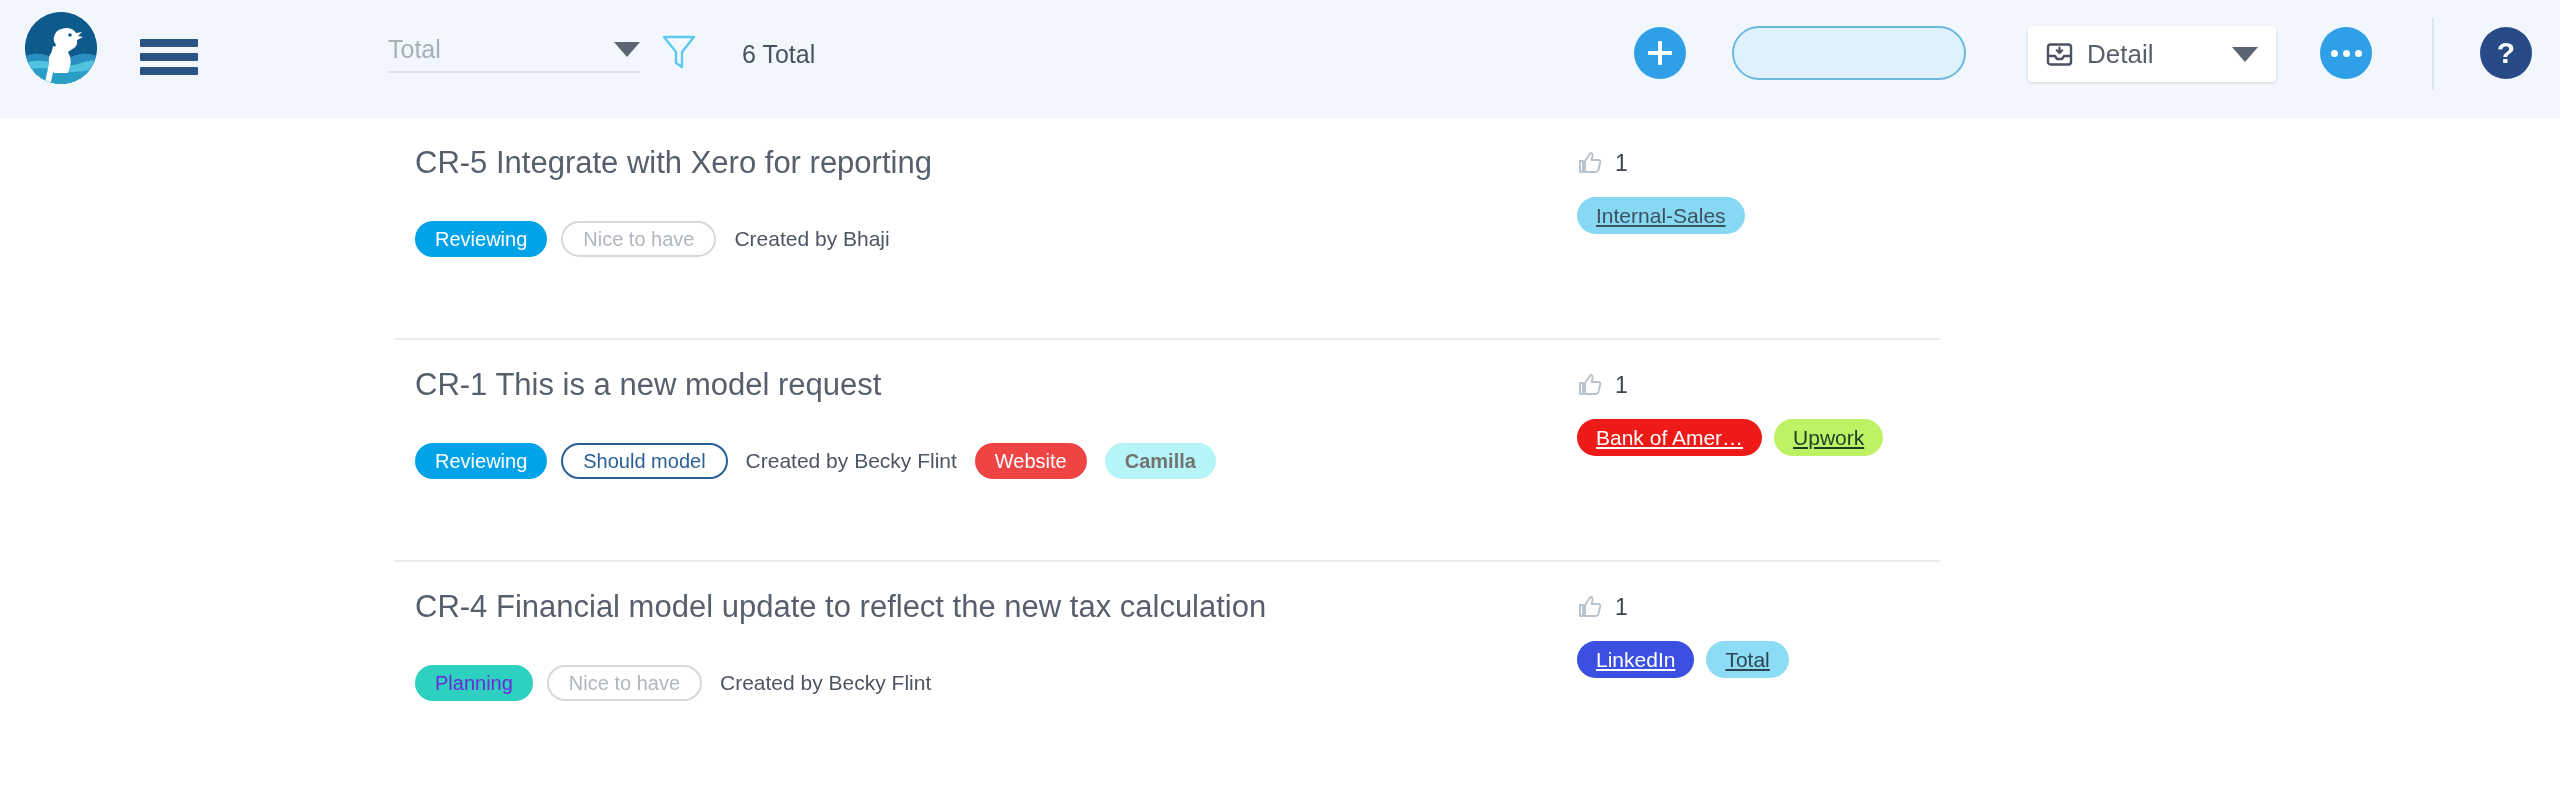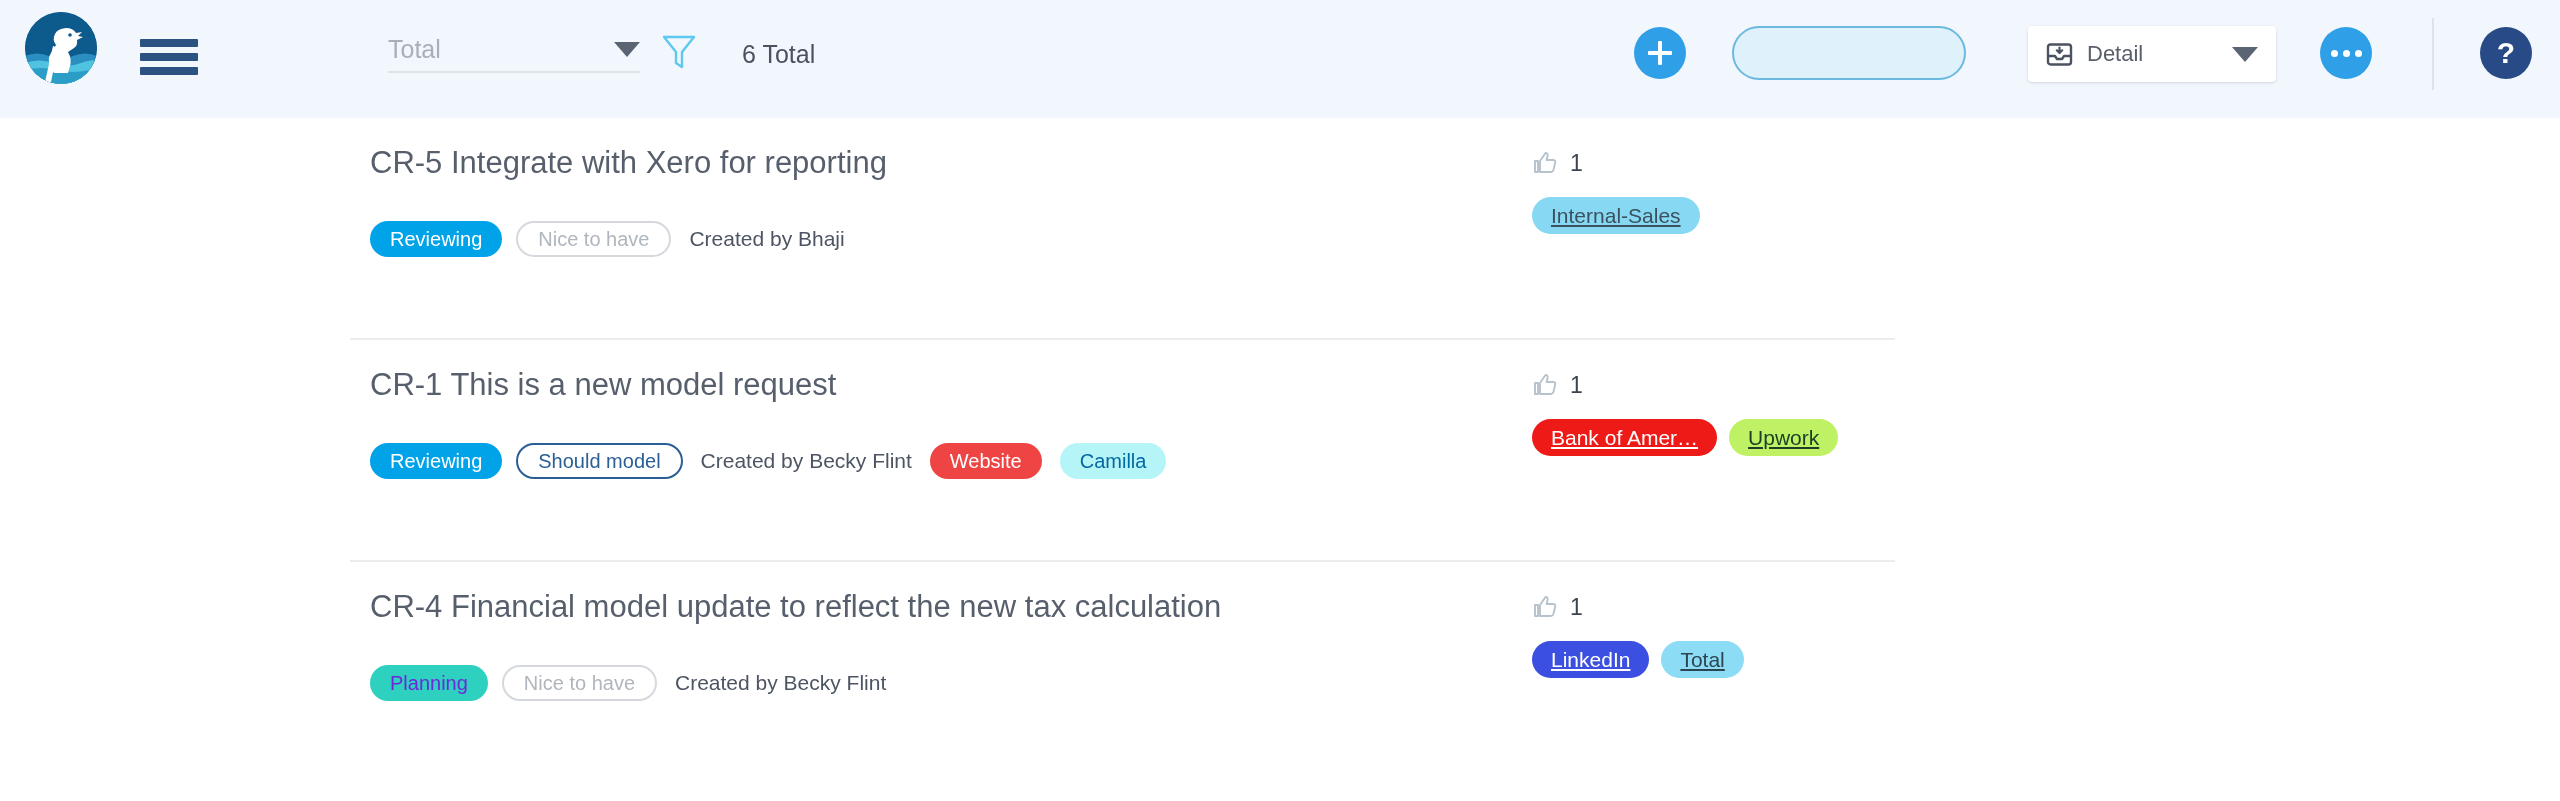--- a/index.html
+++ b/index.html
@@ -156,21 +156,21 @@
     border-radius: 4px;
     box-shadow: 0 1px 3px rgba(0,0,0,0.14);
     display: flex;
     align-items: center;
     padding: 0 18px;
     cursor: pointer;
   }
   #detail-icon { width: 27px; height: 27px; flex: none; }
   #detail-label {
     flex: 1;
-    font-size: 22px;
+    font-size: 26px;
     color: #585f6b;
     margin-left: 14px;
   }
 
   
   #more-button {
     position: absolute;
     left: 2320px;
     top: 27px;
     width: 52px;
@@ -216,20 +216,21 @@
     font-size: 30px;
     font-weight: bold;
     line-height: 1;
   }
 
   
   #request-list {
     position: relative;
     width: 2560px;
     background: #ffffff;
+    padding-left: 45px;
   }
   .request-row {
     position: relative;
     width: 1545px;
     margin-left: 350px;
     height: 222px;
     border-bottom: 2px solid #ececec;
     padding-top: 27px;
   }
   .request-row.last { border-bottom: none; }
@@ -397,21 +398,21 @@
         </div>
       </div>
     </div>
     <div class="request-row">
       <div class="req-title">CR-1 This is a new model request</div>
       <div class="req-meta">
         <span class="pill pill-status" style="background: rgb(0, 163, 232); color: rgb(255, 255, 255);">Reviewing</span>
         <span class="pill pill-outline" style="border-color: rgb(42, 95, 150); color: rgb(42, 95, 150);">Should model</span>
         <span class="created-by">Created by Becky Flint</span>
         <span class="pill pill-tag" style="background: #ef4444; color: rgb(255, 255, 255);">Website</span>
-        <span class="pill pill-tag" style="background: rgb(182, 245, 247); color: #0369a1;">Camilla</span>
+        <span class="pill pill-tag" style="background: rgb(182, 245, 247); color: #737373; font-weight: bold;">Camilla</span>
       </div>
       <div class="req-side">
         <div class="vote-row">
           <span style="width: 26px; height: 26px; display: inline-block;"><svg viewBox="0 0 26 26" xmlns="http://www.w3.org/2000/svg">
               <path d="M3 11 L6 11 L6 22 L3 22 Z" fill="none" stroke="#b7c2cc" stroke-width="1.9" stroke-linejoin="round"></path>
               <path d="M8 22 L8 11 L13.5 3 q2.6 0 2.1 3 L14.6 10 L21.5 10 q2.3 .4 1.7 2.6 L21.4 20 q-.6 2 -2.6 2 Z" fill="none" stroke="#b7c2cc" stroke-width="1.9" stroke-linejoin="round"></path>
             </svg></span>
           <span class="vote-count">1</span>
         </div>
         <div class="side-tags">

